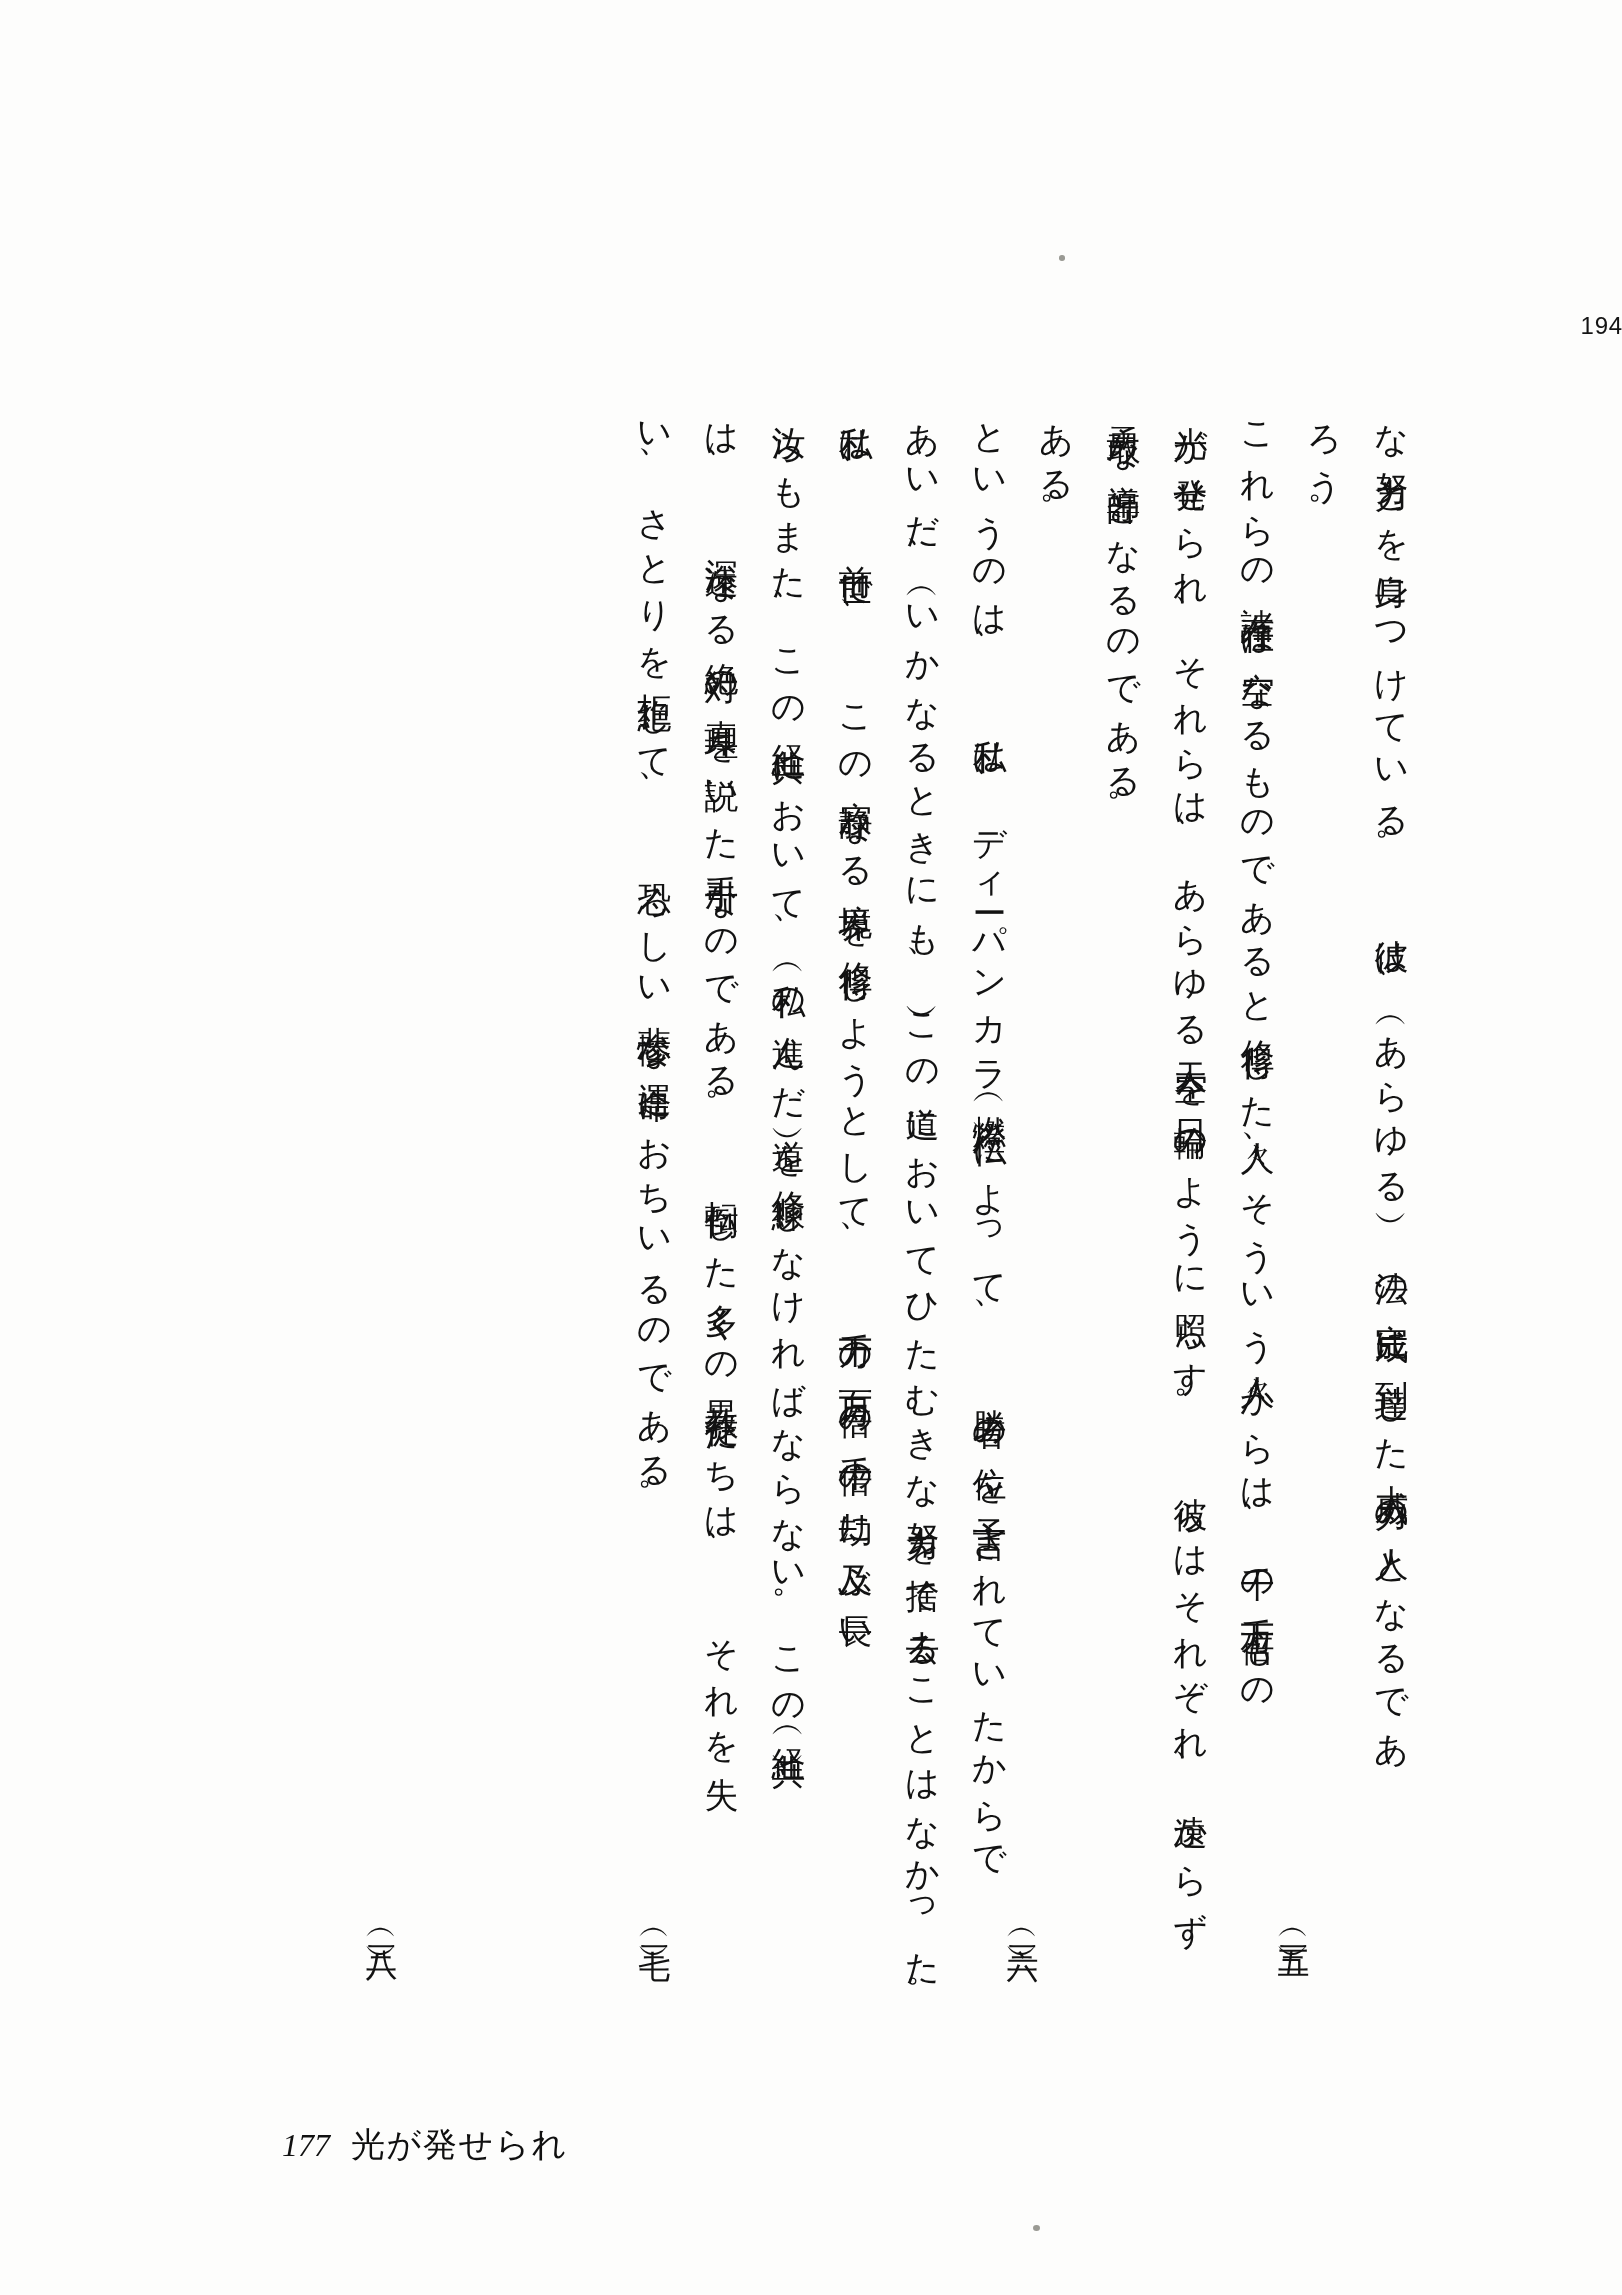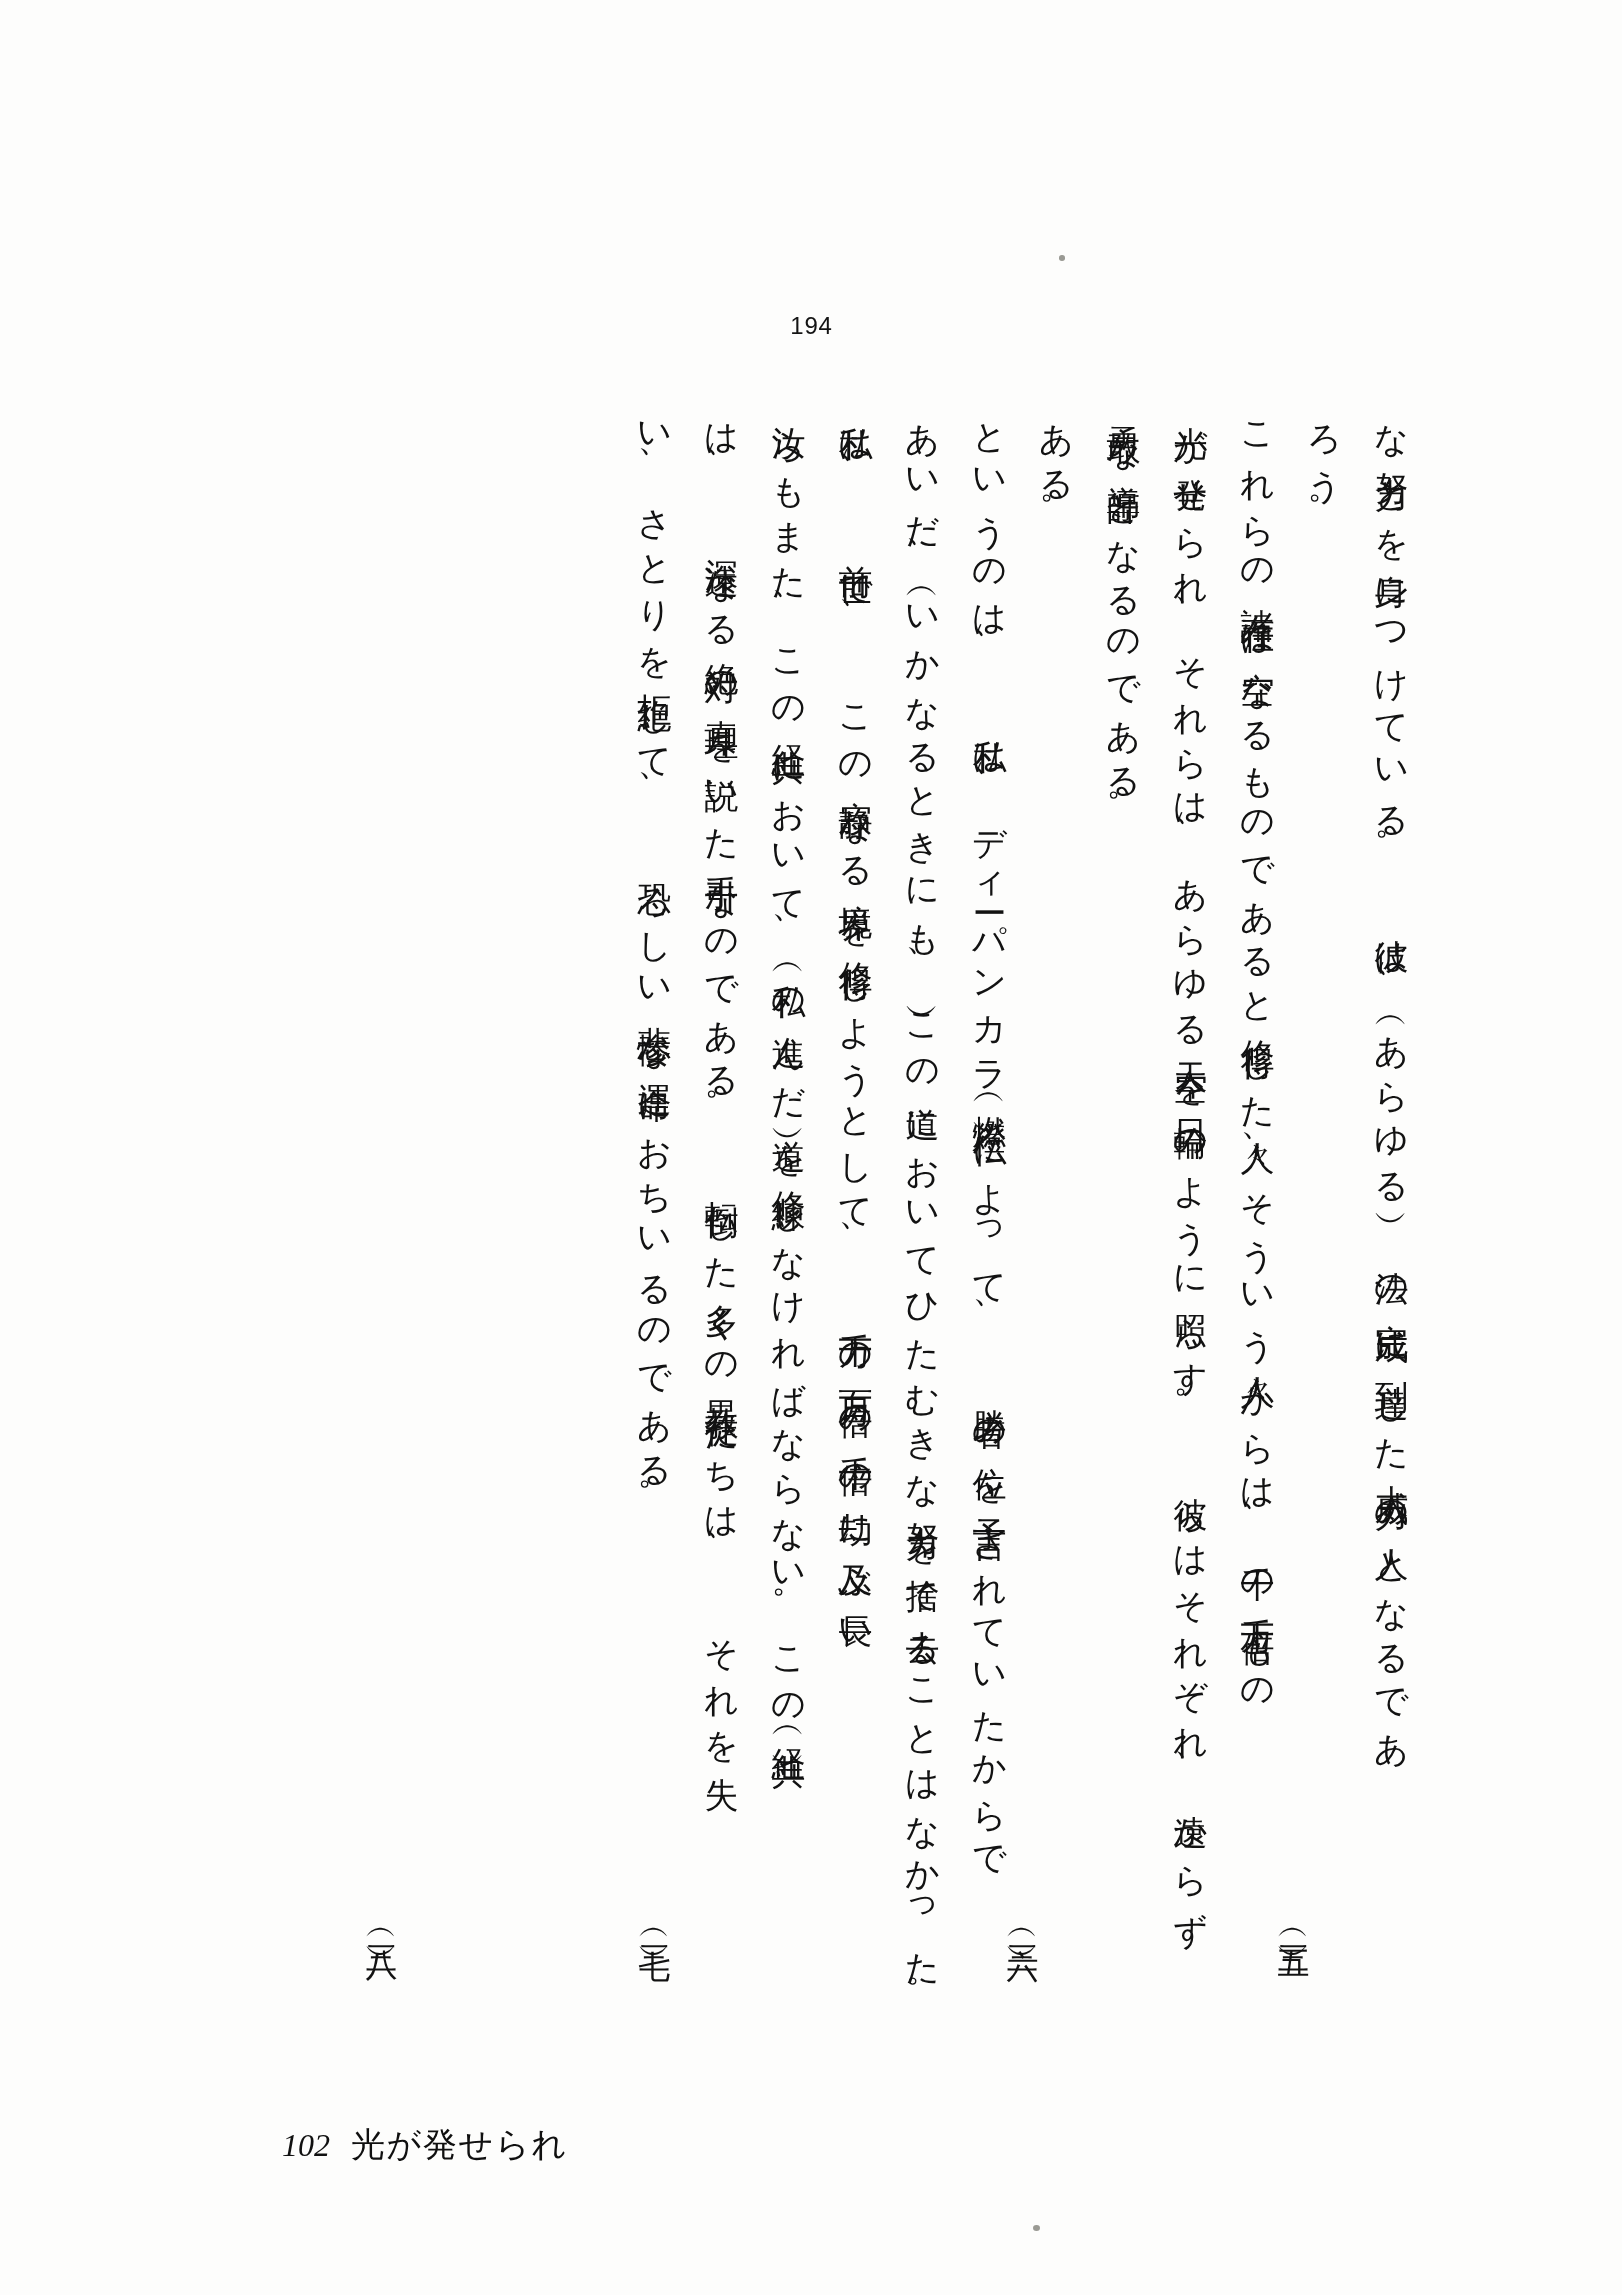--- a/index.html
+++ b/index.html
@@ -16,21 +16,21 @@
     font-family: "DejaVu Serif", serif;
     color: #121212;
   }
 
   
   .page-number-top {
     position: absolute;
     top: 312px;
     left: 0;
     width: 1623px;
-    text-align: center;
+    text-align: right;
     font-family: "Liberation Sans", sans-serif;
     font-size: 24px;
     letter-spacing: 0.8px;
     color: #141414;
   }
 
   
   .speck {
     position: absolute;
     background: #9a9a94;
@@ -125,18 +125,18 @@
     <div class="col">は、 深遠なる絶対の真理を説いた手引なのである。 転倒した多くの異教徒たちは、 それを失</div>
     <div class="col">い、さとりを拒絶して、 恐ろしい悲惨な運命におちいるのである。</div>
   </div>
 
   <div class="marker" style="top:1918px; left:1272px;">（三五）</div>
   <div class="marker" style="top:1918px; left:1001px;">（三六）</div>
   <div class="marker" style="top:1918px; left:633px;">（三七）</div>
   <div class="marker" style="top:1918px; left:360px;">（三八）</div>
 
   <div class="footer">
-    <span class="folio">102</span>
+    <span class="folio">177</span>
     <span class="chapter">光が発せられ</span>
   </div>
 
 </div>
 
 
 </body></html>

